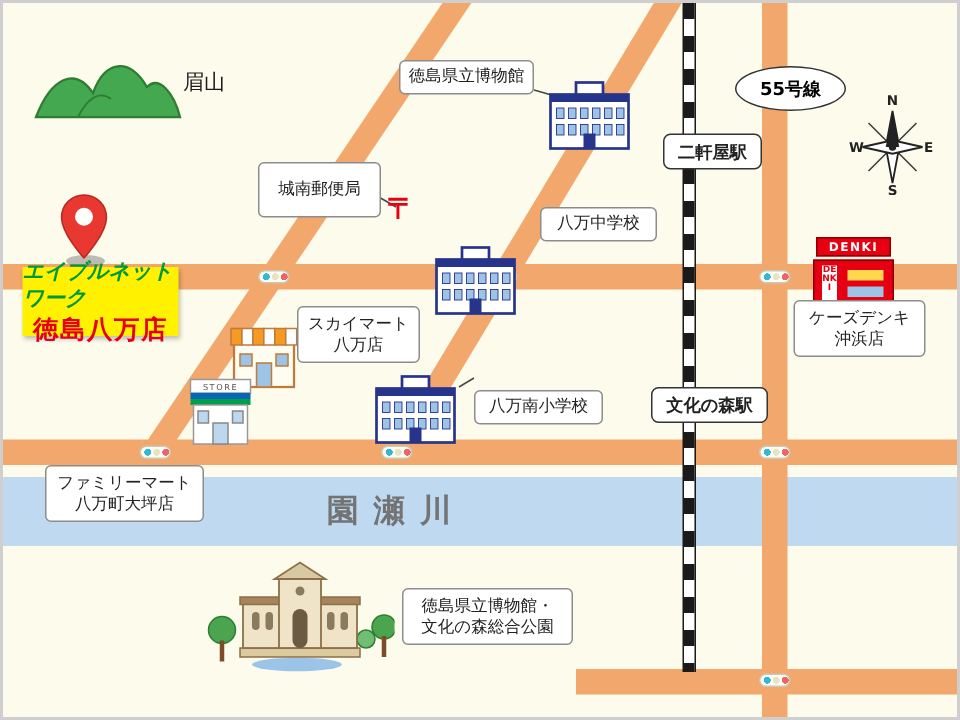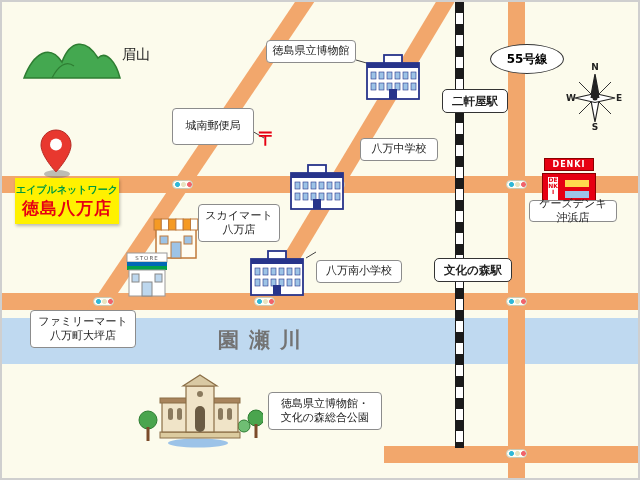--- a/index.html
+++ b/index.html
@@ -44,21 +44,21 @@
       radial-gradient(circle at 4.5px 3.5px,#2FB8D8 0 2.2px,transparent 2.4px),
       radial-gradient(circle at 10.5px 3.5px,#E8E3C0 0 2.2px,transparent 2.4px),
       radial-gradient(circle at 16.5px 3.5px,#F1636B 0 2.2px,transparent 2.4px);
   }
   
   .callout{
     position:absolute;left:13px;top:176px;width:104px;height:46px;background:#FFF100;z-index:7;
     display:flex;flex-direction:column;align-items:center;justify-content:center;
     box-shadow:1px 2px 3px rgba(0,0,0,.25);
   }
-  .callout .company{font-size:10px;font-weight:700;color:#009A3E;}
+  .callout .company{font-size:14px;font-weight:700;color:#009A3E;font-style:italic;}
   .callout .store{font-size:17px;font-weight:700;color:#E60012;letter-spacing:1px;}
   .pin{position:absolute;left:36px;top:126px;z-index:7;}
   .pin-shadow{position:absolute;left:42px;top:168px;width:26px;height:8px;border-radius:50%;
     background:rgba(110,110,110,.45);z-index:6;}
   .post-symbol{position:absolute;left:256px;top:124px;z-index:5;font-size:19px;font-weight:700;color:#E60012;}
   
   .denki{position:absolute;left:540px;top:136px;width:54px;height:50px;z-index:5;margin-top:20px;}
   .denki-sign{position:absolute;top:0;left:2px;right:2px;height:13px;background:#E60012;border:1px solid #8a0000;
     display:flex;align-items:center;justify-content:center;box-sizing:border-box;}
   .denki-sign span{color:#fff;font-size:8px;font-weight:700;letter-spacing:1px;}
@@ -241,21 +241,21 @@
   <div class="post-symbol">〒</div>
 
   <div class="lbl" style="left:264px;top:38px;width:90px;height:23px;">徳島県立博物館</div>
   <div class="lbl" style="left:170px;top:106px;width:82px;height:37px;">城南郵便局</div>
   <div class="lbl" style="left:322px;top:136px;width:78px;height:23px;margin-left:36px;">八万中学校</div>
   <div class="lbl" style="left:196px;top:202px;width:82px;height:38px;">
     <span>スカイマート</span>
     <span>八万店</span>
   </div>
   <div class="lbl" style="left:314px;top:238px;width:86px;height:23px;margin-top:20px;">八万南小学校</div>
-  <div class="lbl" style="left:527px;top:198px;width:88px;height:22px;">
+  <div class="lbl" style="left:527px;top:198px;width:88px;height:38px;">
     <span>ケーズデンキ</span>
     <span>沖浜店</span>
   </div>
   <div class="lbl" style="left:28px;top:308px;width:106px;height:38px;">
     <span>ファミリーマート</span>
     <span>八万町大坪店</span>
   </div>
   <div class="lbl" style="left:266px;top:390px;width:114px;height:38px;">
     <span>徳島県立博物館・</span>
     <span>文化の森総合公園</span>

